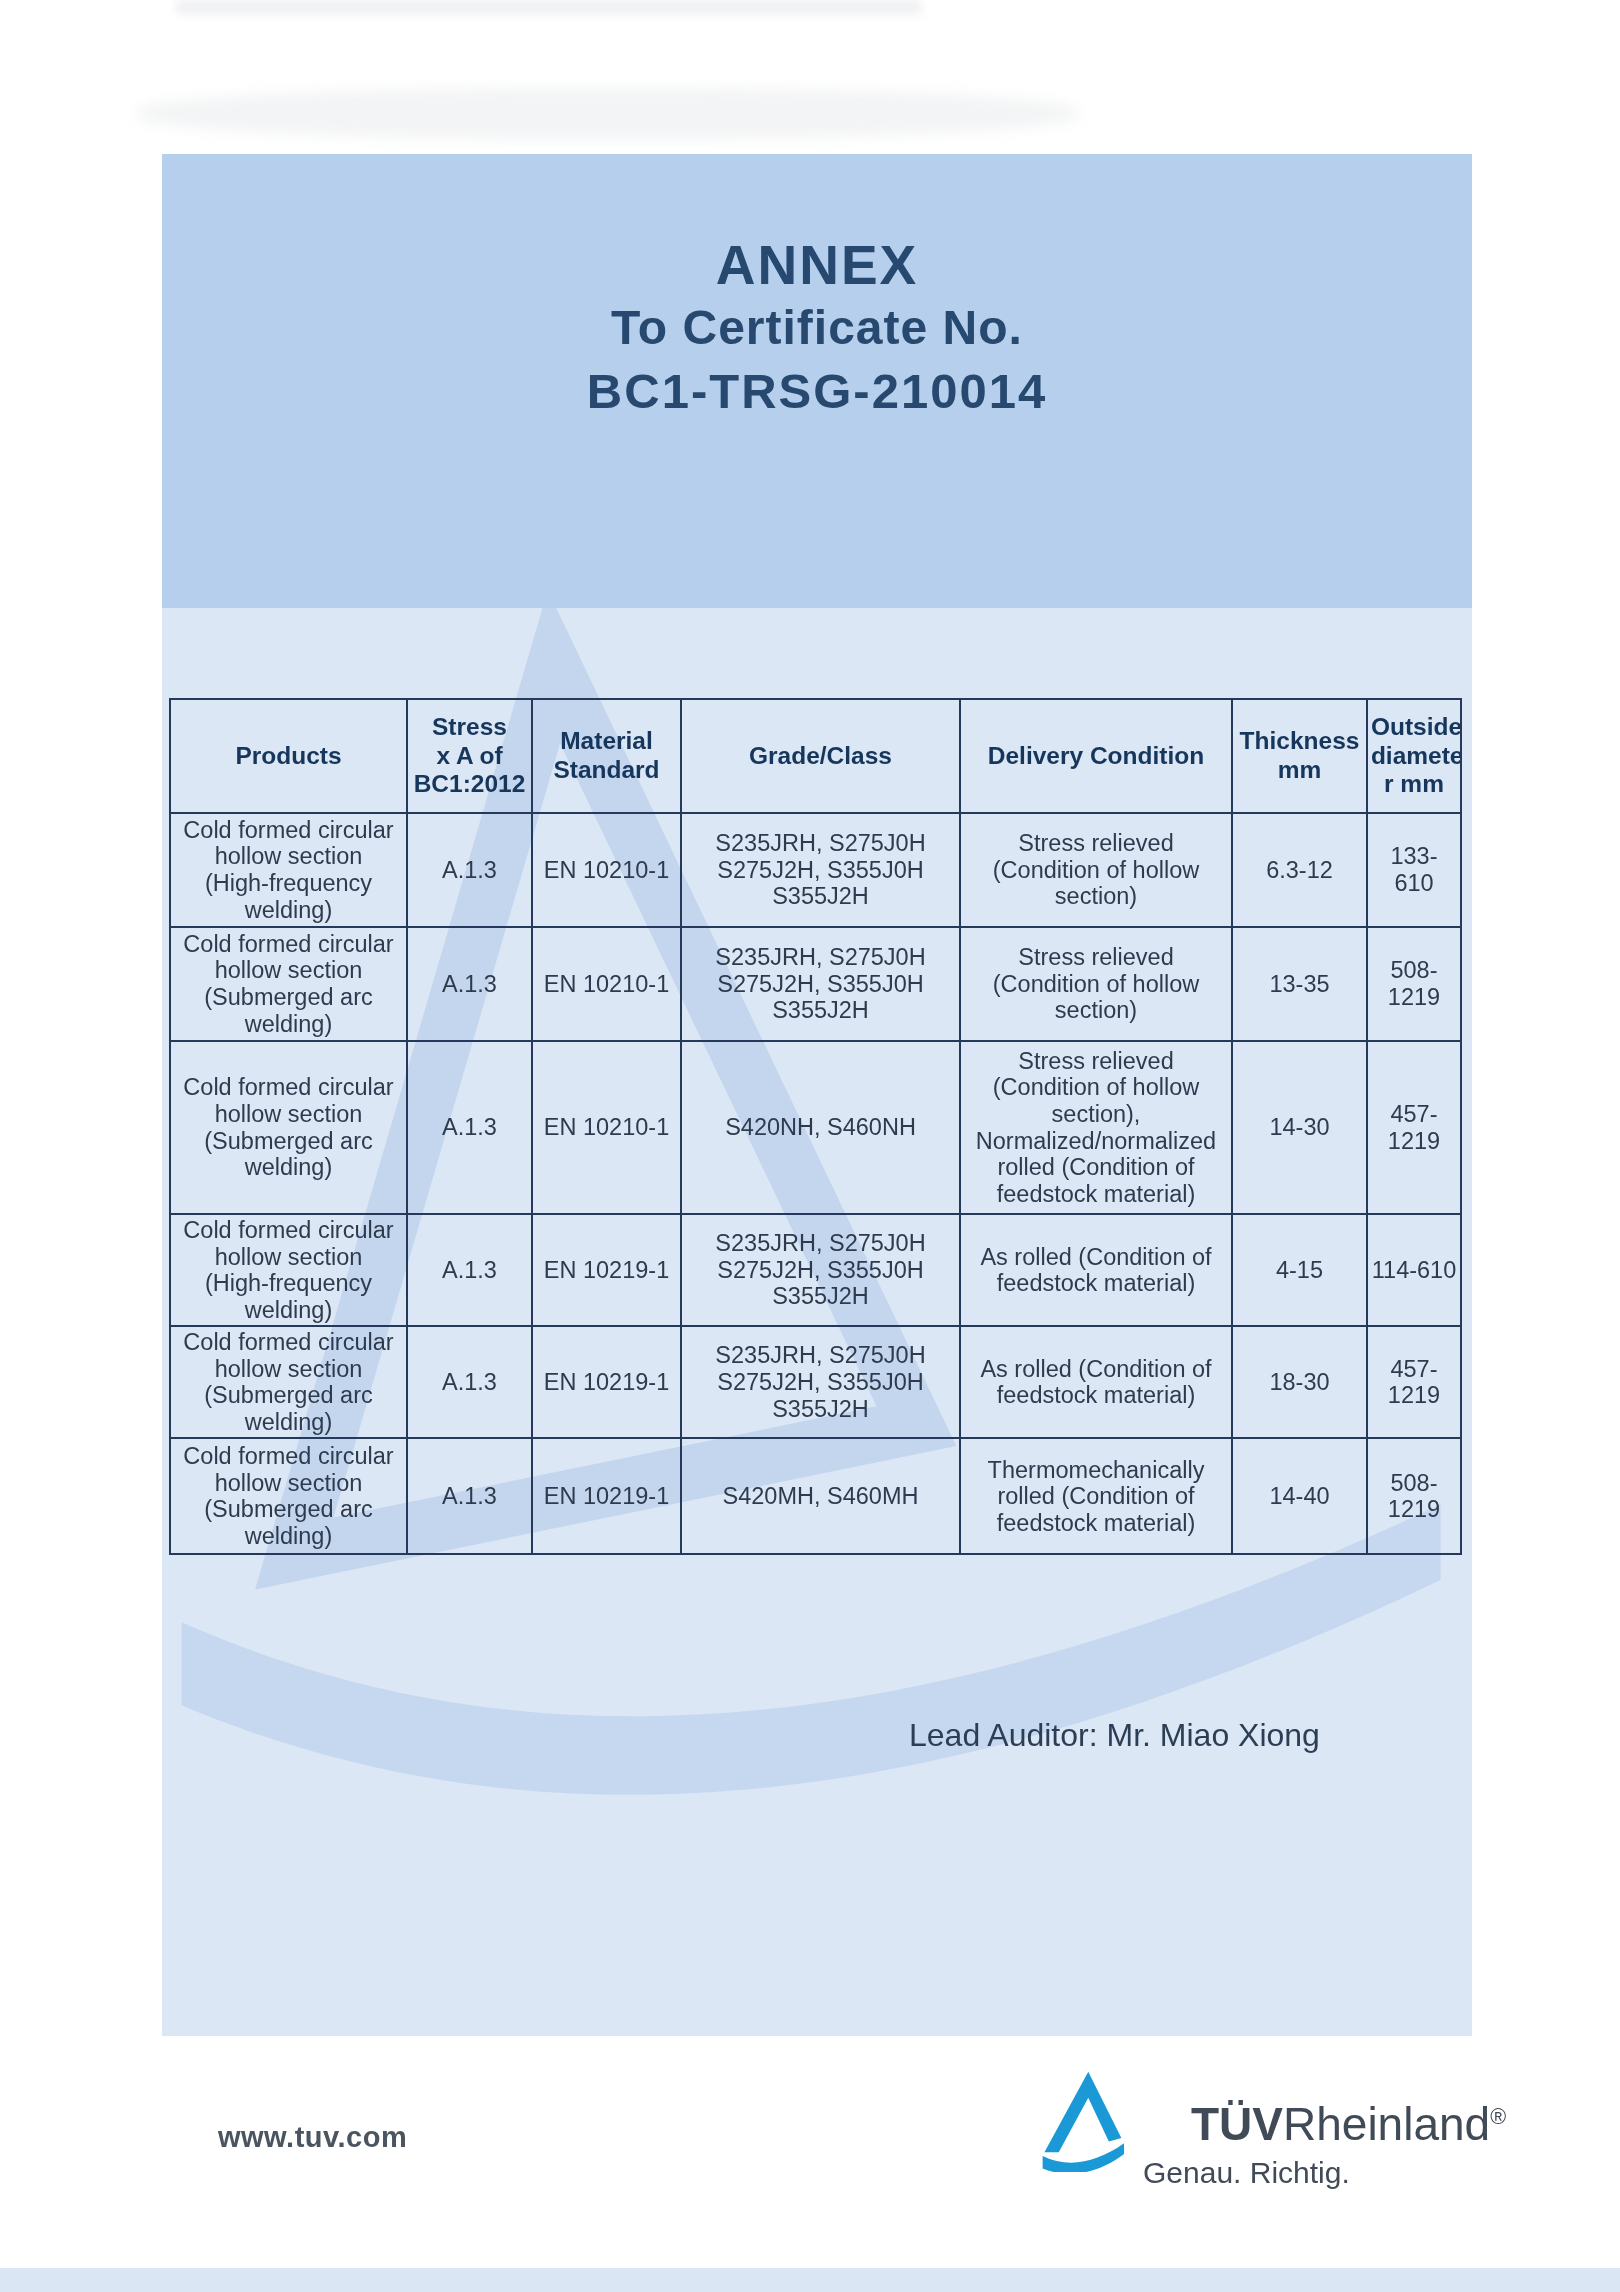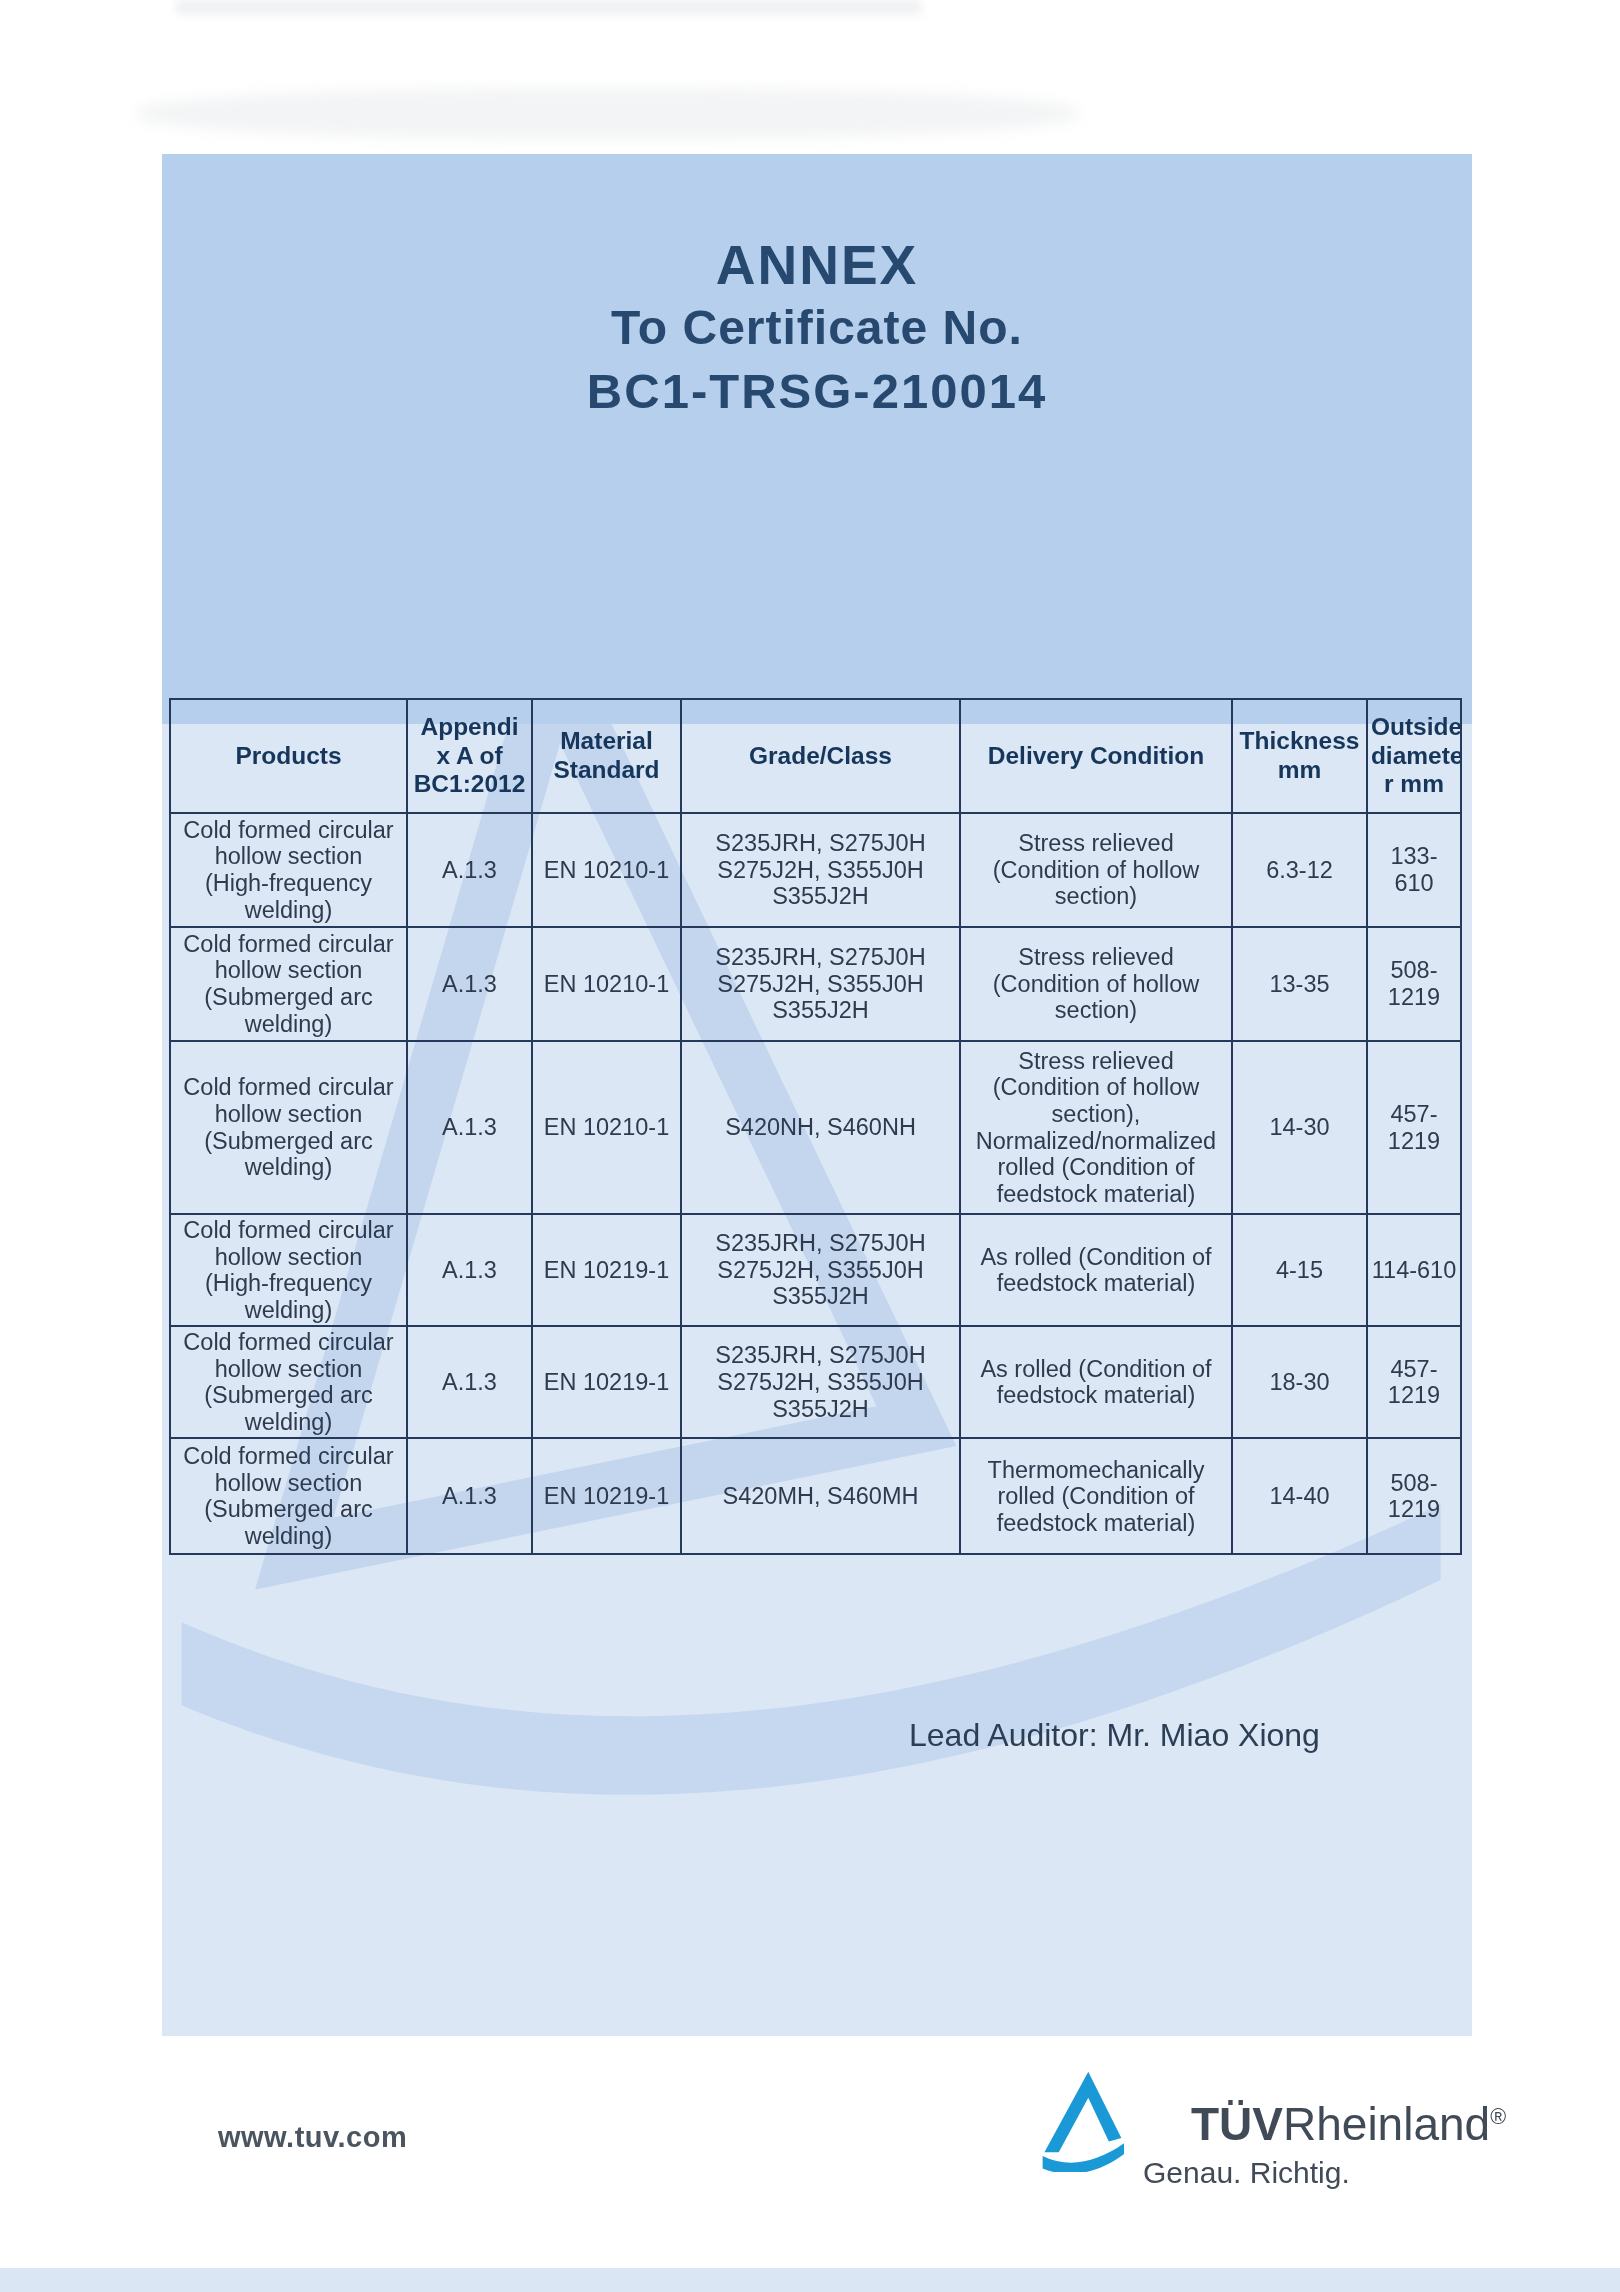--- a/index.html
+++ b/index.html
@@ -11,21 +11,21 @@
     font-family:"Liberation Sans", sans-serif;
     color:#2e3b4e;
   }
   
   .content-tint{
     position:absolute;left:162px;top:154px;width:1310px;height:1882px;
     background:#dce7f5;
   }
   
   .banner{
-    position:absolute;left:162px;top:154px;width:1310px;height:570px;
+    position:absolute;left:162px;top:154px;width:1310px;height:454px;
     background:#b5cfec;
     display:flex;flex-direction:column;align-items:center;
     padding-top:80px;box-sizing:border-box;
   }
   .banner .t1{font-size:55px;font-weight:bold;color:#27496f;letter-spacing:2px;line-height:1.15;}
   .banner .t2{font-size:48px;font-weight:bold;color:#27496f;letter-spacing:1px;line-height:1.3;}
   .banner .t3{font-size:49px;font-weight:bold;color:#27496f;letter-spacing:2px;line-height:1.3;}
   
   .watermark{position:absolute;left:162px;top:588px;width:1310px;height:1451px;pointer-events:none;}
   
@@ -113,21 +113,21 @@
         <col style="width:125px">
         <col style="width:149px">
       <col style="width:279px">
         <col style="width:272px">
         <col style="width:135px">
       <col style="width:94px">
     </colgroup>
     <tbody>
         <tr style="height:114px">
       <th>Products</th>
-      <th>Appendi
+      <th>Stress
 x A of
 BC1:2012</th>
       <th>Material
 Standard</th>
       <th>Grade/Class</th>
       <th>Delivery Condition</th>
       <th>Thickness
 mm</th>
       <th>Outside
 diamete

